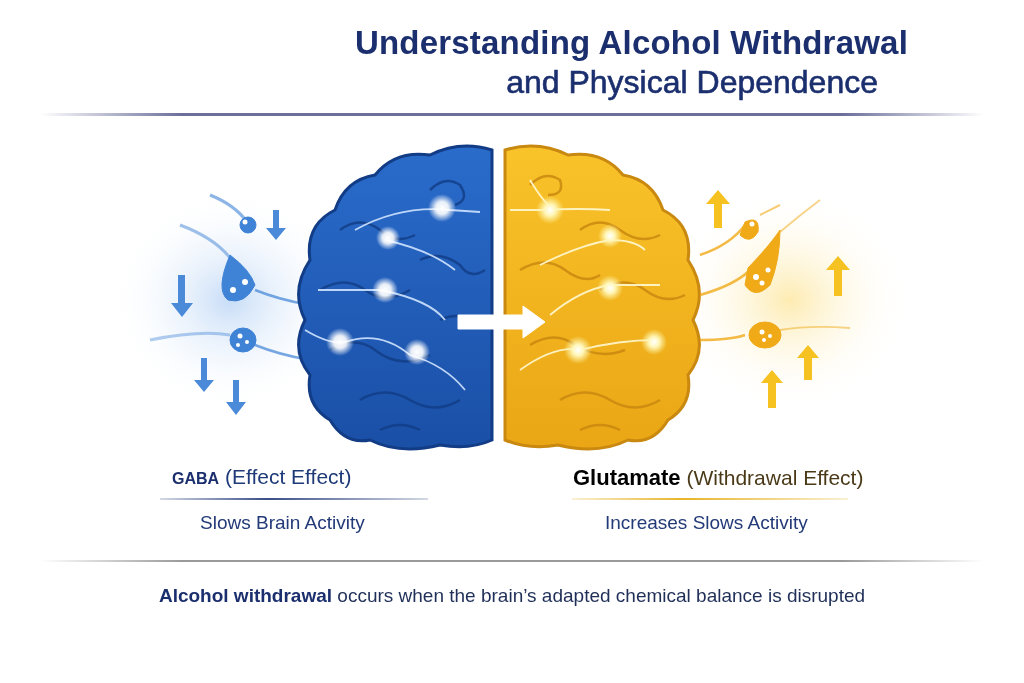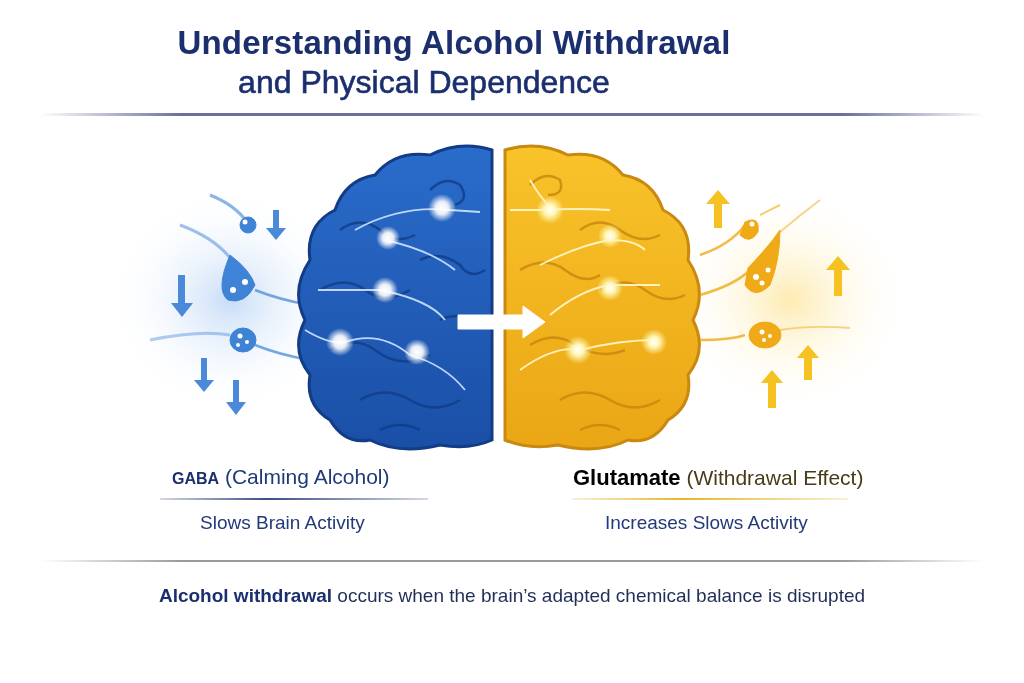--- a/index.html
+++ b/index.html
@@ -1,17 +1,17 @@
 <!DOCTYPE html>
 <html><head>
   <meta charset="utf-8">
   <style>
     html, body { margin:0; padding:0; background:#ffffff; }
     body { width:1024px; height:683px; position:relative; overflow:hidden; font-family:"Liberation Sans", sans-serif; }
-    .title { position:absolute; left:0; width:908px; text-align:center; color:#1b2f6e; font-weight:bold; }
+    .title { position:absolute; left:0; width:908px; text-align:right; color:#1b2f6e; font-weight:bold; }
     .title.l1 { top:24px; font-size:33px; letter-spacing:0.2px; }
     .title.l2 { top:64px; font-size:32px; font-weight:normal; -webkit-text-stroke:0.6px #1b2f6e; left:-30px; }
     .rule { position:absolute; height:3px; border-radius:2px; }
     .rule.top { top:113px; left:40px; width:944px; background:linear-gradient(90deg, rgba(90,95,140,0) 0%, #6b6f9a 15%, #6b6f9a 85%, rgba(90,95,140,0) 100%); }
     .rule.bottom { top:560px; left:40px; width:944px; height:2px; background:linear-gradient(90deg, rgba(150,150,150,0) 0%, #9a9a9a 15%, #9a9a9a 85%, rgba(150,150,150,0) 100%); }
     .art { position:absolute; left:0; top:120px; width:1024px; height:340px; }
     .label { position:absolute; font-size:21px; white-space:nowrap; }
     .gaba { left:172px; top:465px; color:#1f3a78; }
     .gaba b { color:#1b2f6e; font-size:16px; }
     .glu { left:573px; top:465px; color:#4a3a18; }
@@ -165,21 +165,21 @@
   </g>
 
   <g fill="#f5c221">
     <path d="M718 190 l12 14 h-8 v24 h-8 v-24 h-8 z"></path>
     <path d="M838 256 l12 14 h-8 v26 h-8 v-26 h-8 z"></path>
     <path d="M808 345 l11 13 h-7 v22 h-8 v-22 h-7 z"></path>
     <path d="M772 370 l11 13 h-7 v25 h-8 v-25 h-7 z"></path>
   </g>
 </svg>
 
-<div class="label gaba"><b>GABA</b> <span>(Calming Alcohol)</span></div>
+<div class="label gaba"><b>GABA</b> <span>(Effect Effect)</span></div>
 <div class="lrule b"></div>
 <div class="sub l">Slows Brain Activity</div>
 
 <div class="label glu"><b>Glutamate</b> <span>(Withdrawal Effect)</span></div>
 <div class="lrule y"></div>
 <div class="sub r">Increases Slows Activity</div>
 
 <div class="rule bottom"></div>
 
 <div class="footer">

